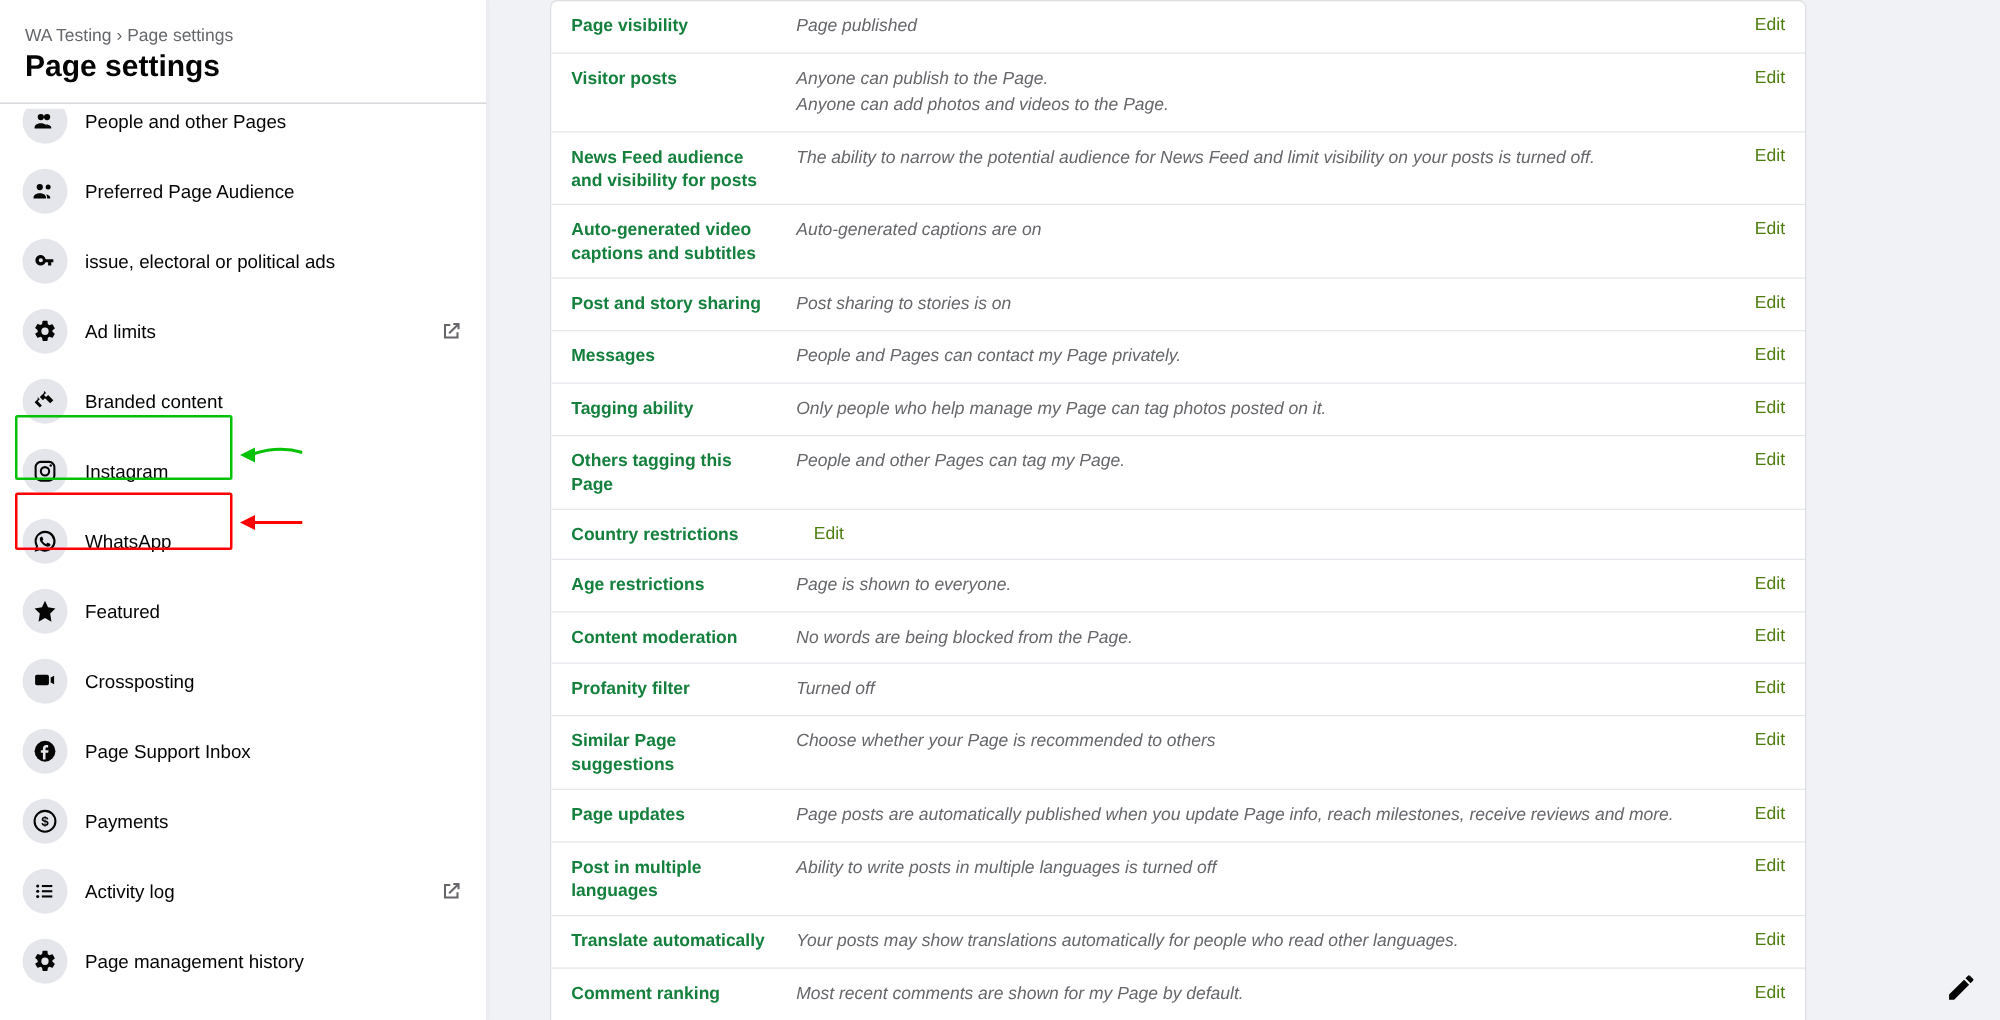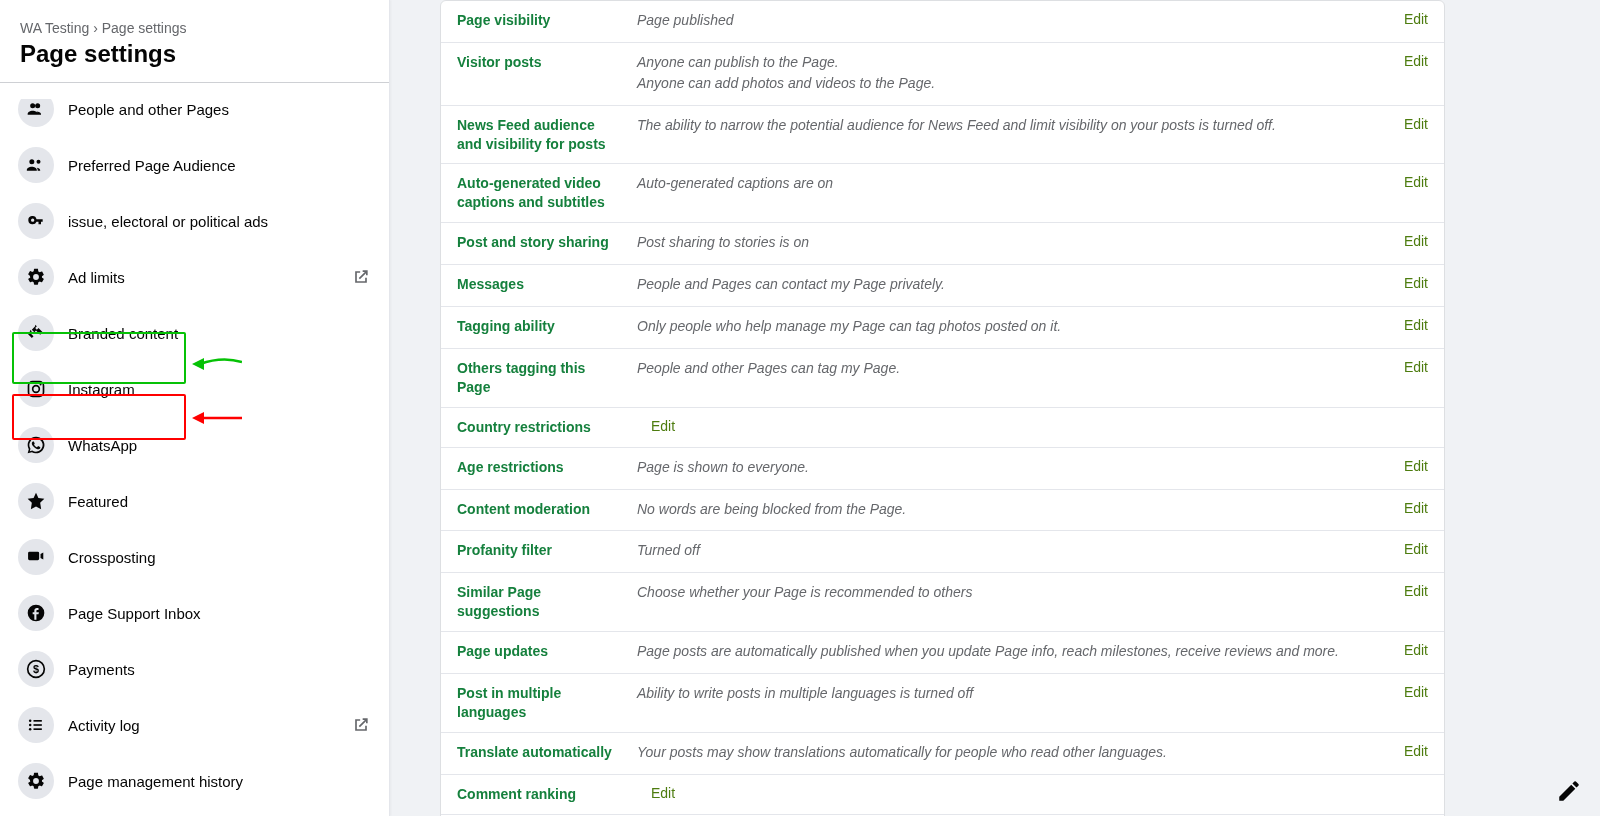--- a/index.html
+++ b/index.html
@@ -24,21 +24,21 @@
     background: #ffffff;
     border-right: 1px solid #e4e6eb;
     position: relative;
     display: flex;
     flex-direction: column;
     box-shadow: 1px 0 2px rgba(0,0,0,0.04);
   }
   .sidebar-header {
     padding: 20px 20px 8px 20px;
     border-bottom: 1px solid #ced0d4;
-    margin-bottom: 16px;
+    margin-bottom: 4px;
   }
   .breadcrumb {
     font-size: 14px;
     color: #65676b;
     margin-bottom: 4px;
   }
   .breadcrumb a { color: #65676b; text-decoration: none; }
   .page-title {
     font-size: 24px;
     font-weight: 700;
@@ -417,20 +417,23 @@
         </div>
         <div class="setting-row">
           <div class="setting-label">Translate automatically</div>
           <div class="setting-value">
             <div>Your posts may show translations automatically for people who read other languages.</div>
           </div>
           <a class="edit-link">Edit</a>
         </div>
         <div class="setting-row">
           <div class="setting-label">Comment ranking</div>
+          <div class="setting-value">
+            <div>Most recent comments are shown for my Page by default.</div>
+          </div>
           <a class="edit-link">Edit</a>
         </div>
         <div class="setting-row">
           <div class="setting-label">Content recommended</div>
           <div class="setting-value">
             <div>Downloading to Facebook is allowed.</div>
           </div>
           <a class="edit-link">Edit</a>
         </div>
       </div>

